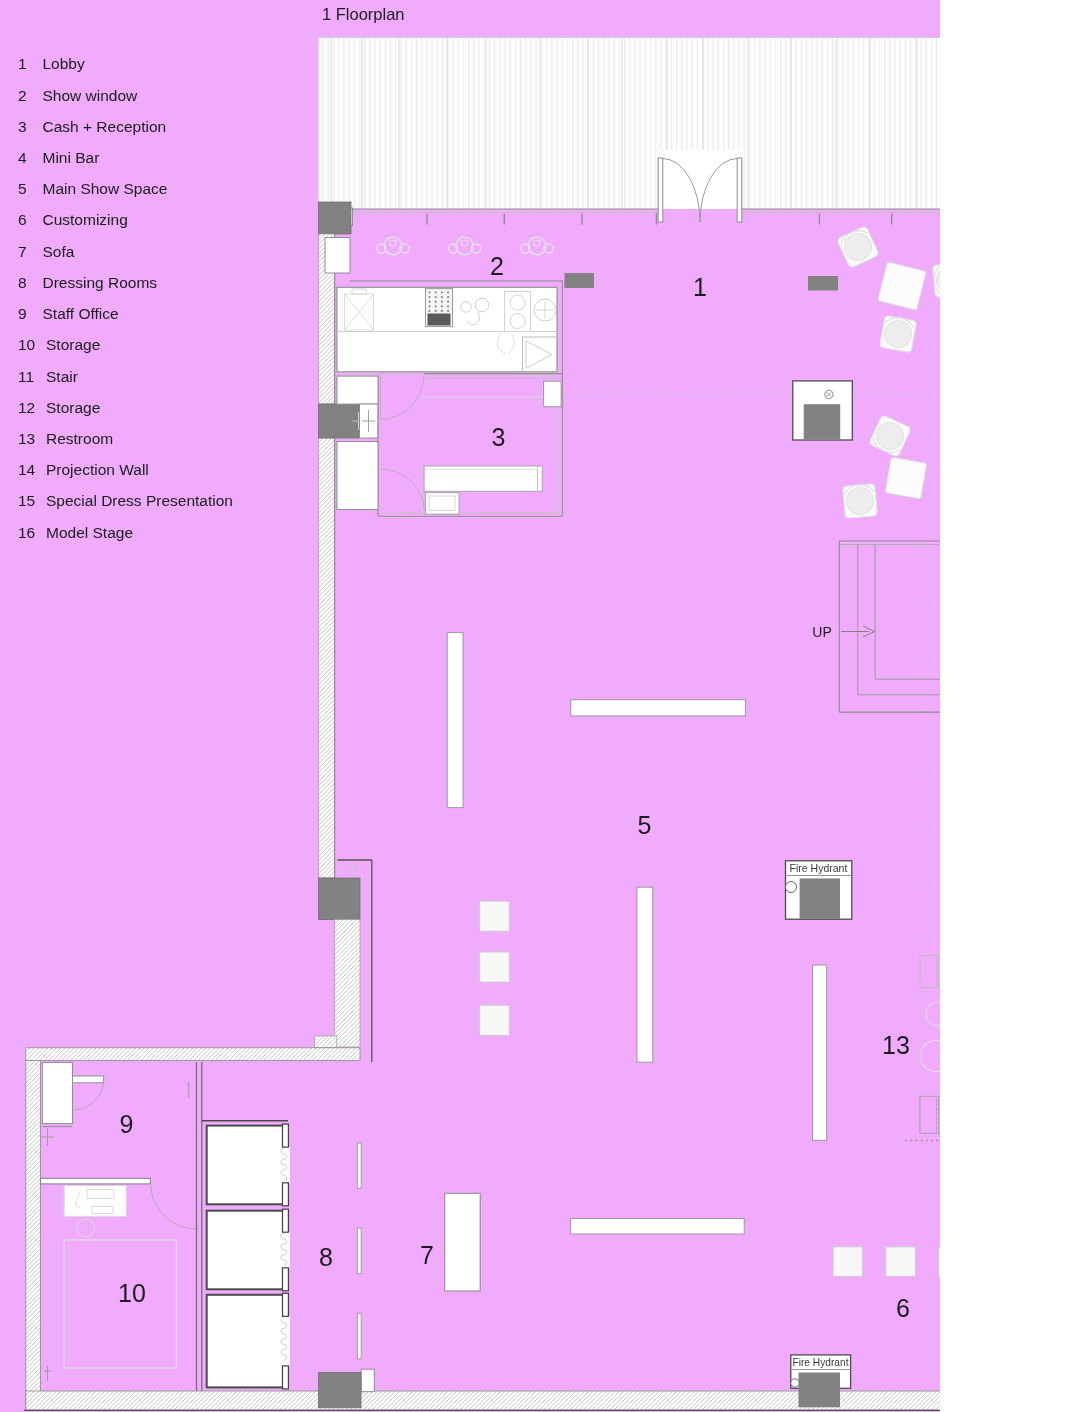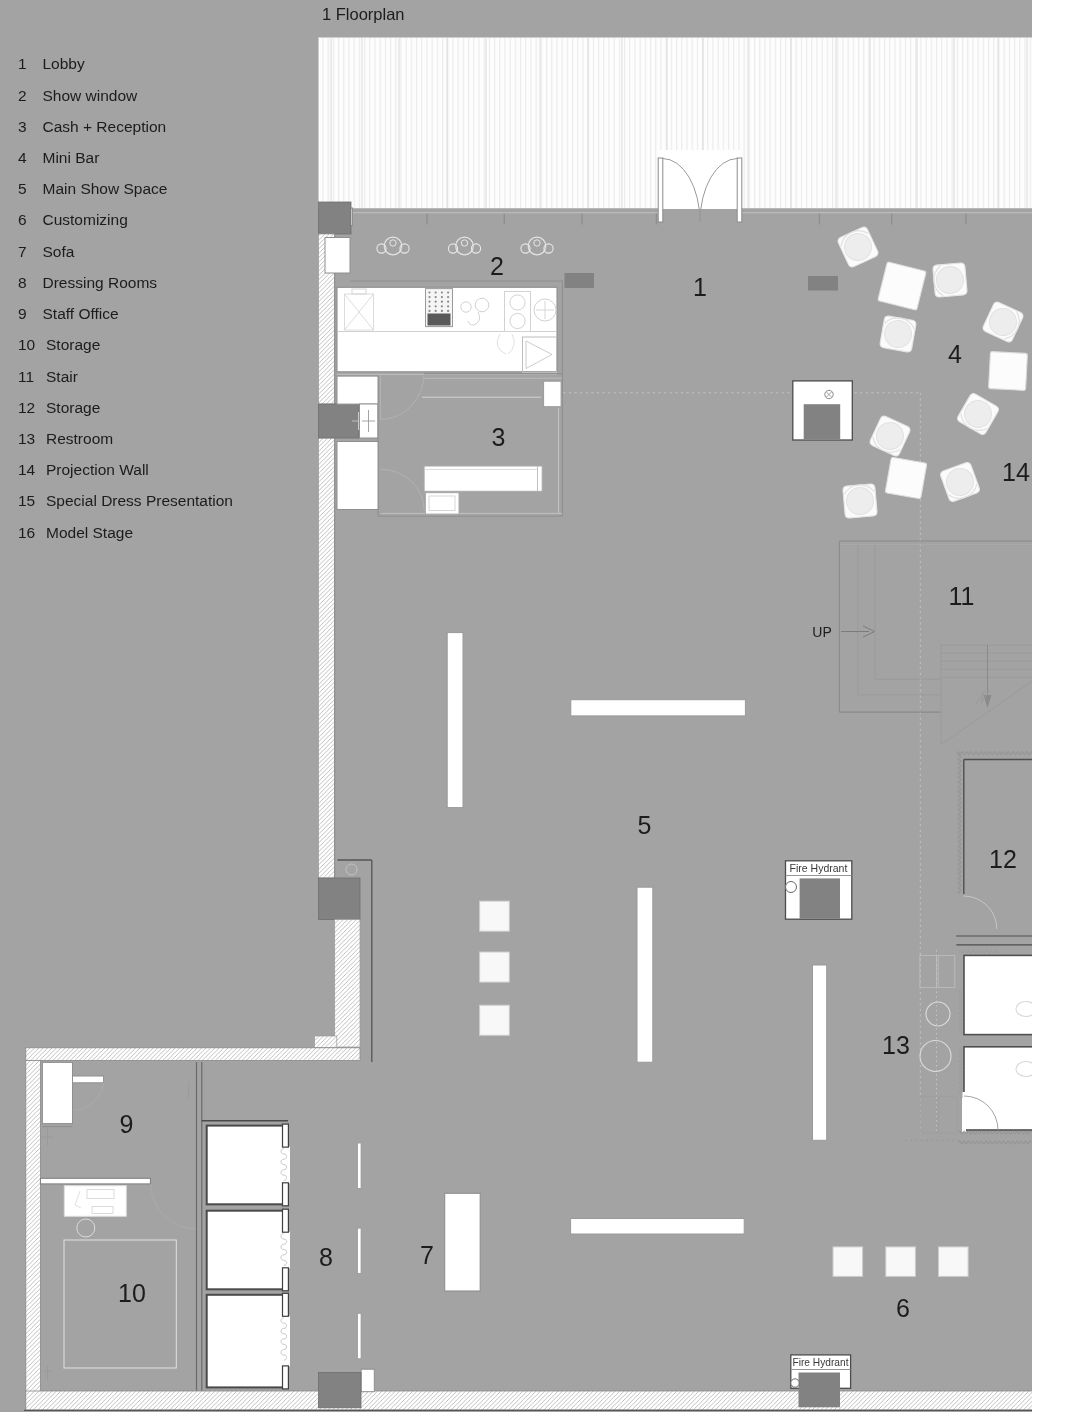--- a/index.html
+++ b/index.html
@@ -1,16 +1,16 @@
 <!DOCTYPE html>
 <html><head>
 <meta charset="utf-8">
 <style>
 html,body{margin:0;padding:0;background:#ffffff;}
-#page{position:relative;width:1032px;height:1412px;overflow:hidden;background:#a3a3a3;}
+#page{position:relative;width:940px;height:1412px;overflow:hidden;background:#f0abfc;}
 svg{font-family:"Liberation Sans", sans-serif;}
 </style>
 </head>
 <body>
 <div id="page">
 <svg width="1080" height="1412" viewBox="0 0 1080 1412" xmlns="http://www.w3.org/2000/svg">
 <defs>
 <pattern id="vh" width="5.2" height="8" patternUnits="userSpaceOnUse">
 <rect width="5.2" height="8" fill="#fdfdfd"></rect>
 <line x1="0.6" y1="0" x2="0.6" y2="8" stroke="#e9e9e9" stroke-width="1"></line>

